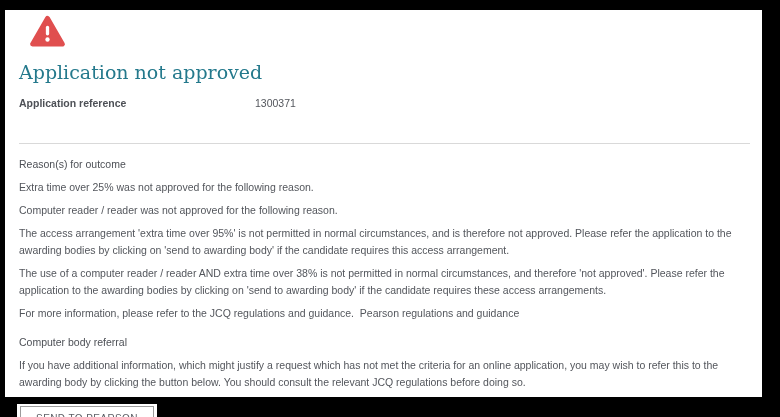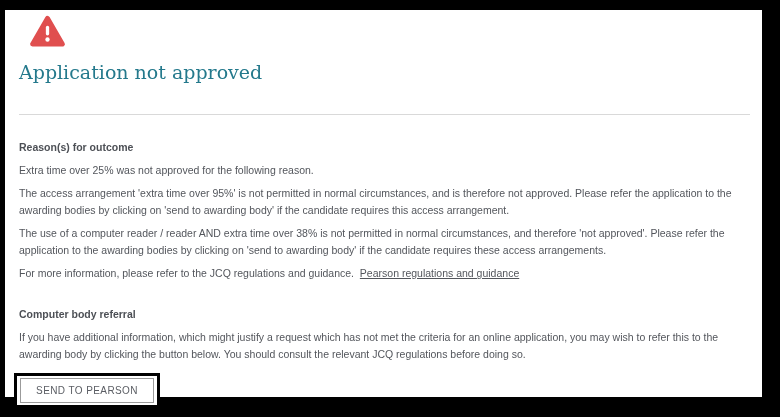--- a/index.html
+++ b/index.html
@@ -55,30 +55,29 @@
   }
   .ref-value { color: #53565c; }
 
   .divider {
     border: none;
     border-top: 1px solid #d9d9d9;
     margin: 31px 0 0 0;
   }
 
   .section-heading {
-    font-weight: 700;
+    font-weight: 400;
     color: #4d5056;
-    margin-top: 24px;
+    margin-top: 12px;
   }
 
   .body-text { margin-top: 6px; max-width: 733px; }
 
   .inline-link {
     color: #53565c;
-    text-decoration: underline;
     cursor: pointer;
   }
 
   .button-annotation {
     display: inline-block;
     border: 3px solid #000000;
     padding: 2px 3px;
     margin: 10px 0 0 -5px;
     background: #ffffff;
   }
@@ -104,26 +103,31 @@
   <div class="panel">
 
     <svg class="warning-icon" viewBox="0 0 24 22" aria-hidden="true">
       <path d="M12 2.2 L22 19.4 H2 Z" fill="#e04f4f" stroke="#e04f4f" stroke-width="3.2" stroke-linejoin="round"></path>
       <rect x="10.9" y="7.2" width="2.2" height="6.4" rx="1.1" fill="#ffffff"></rect>
       <circle cx="12" cy="16.3" r="1.45" fill="#ffffff"></circle>
     </svg>
 
     <h1 class="page-title">Application not approved</h1>
 
+    <div class="ref-row">
+      <span class="ref-label">Application reference</span>
+      <span class="ref-value">1300371</span>
+    </div>
 
     <hr class="divider">
 
     <div class="section-heading">Reason(s) for outcome</div>
 
     <p class="body-text">Extra time over 25% was not approved for the following reason.</p>
+    <p class="body-text">Computer reader / reader was not approved for the following reason.</p>
     <p class="body-text">The access arrangement 'extra time over 95%' is not permitted in normal circumstances, and is therefore not approved. Please refer the application to the awarding bodies by clicking on 'send to awarding body' if the candidate requires this access arrangement.</p>
     <p class="body-text">The use of a computer reader / reader AND extra time over 38% is not permitted in normal circumstances, and therefore 'not approved'. Please refer the application to the awarding bodies by clicking on 'send to awarding body' if the candidate requires these access arrangements.</p>
 
     <p class="body-text"><span>For more information, please refer to the JCQ regulations and guidance.&nbsp; </span><a class="inline-link">Pearson regulations and guidance</a></p>
 
     <div class="section-heading">Computer body referral</div>
 
     <p class="body-text">If you have additional information, which might justify a request which has not met the criteria for an online application, you may wish to refer this to the awarding body by clicking the button below. You should consult the relevant JCQ regulations before doing so.</p>
 
     <div class="button-annotation">

